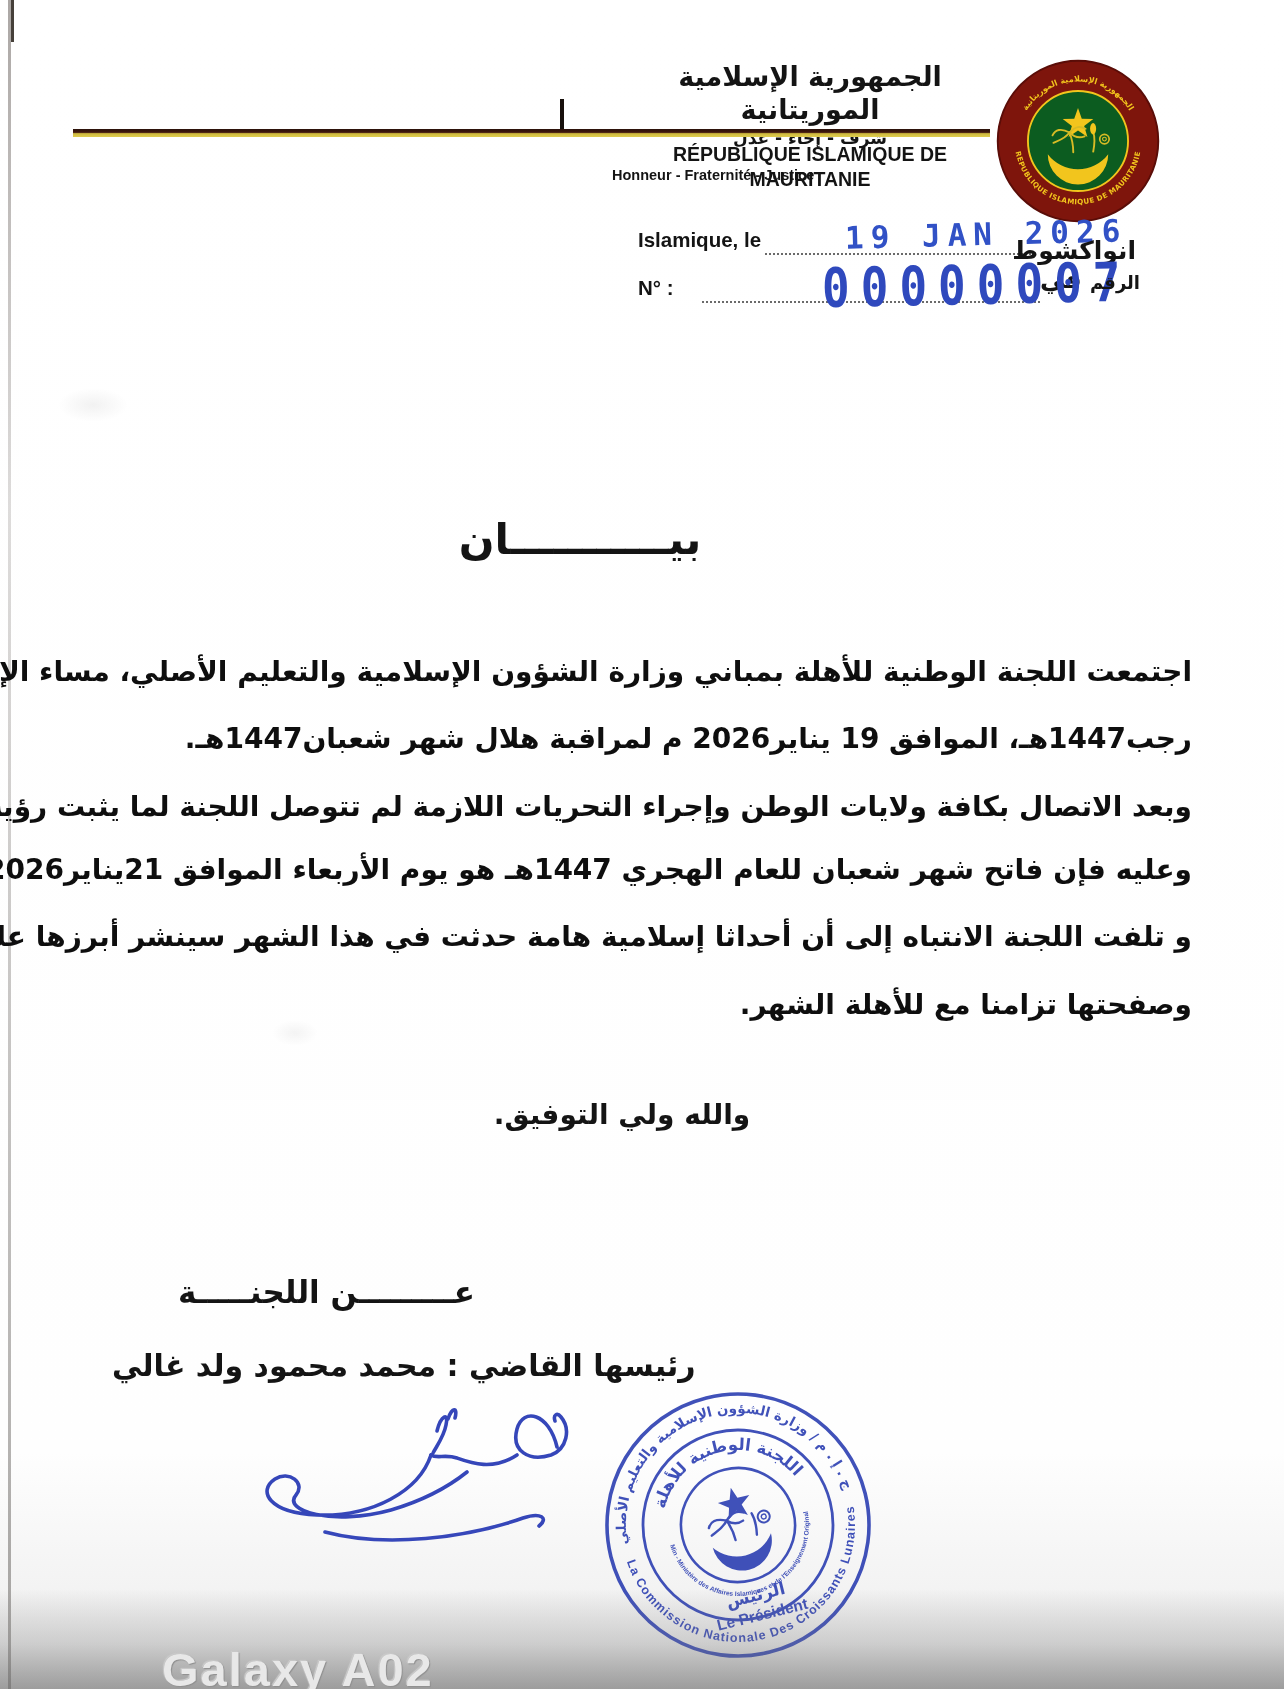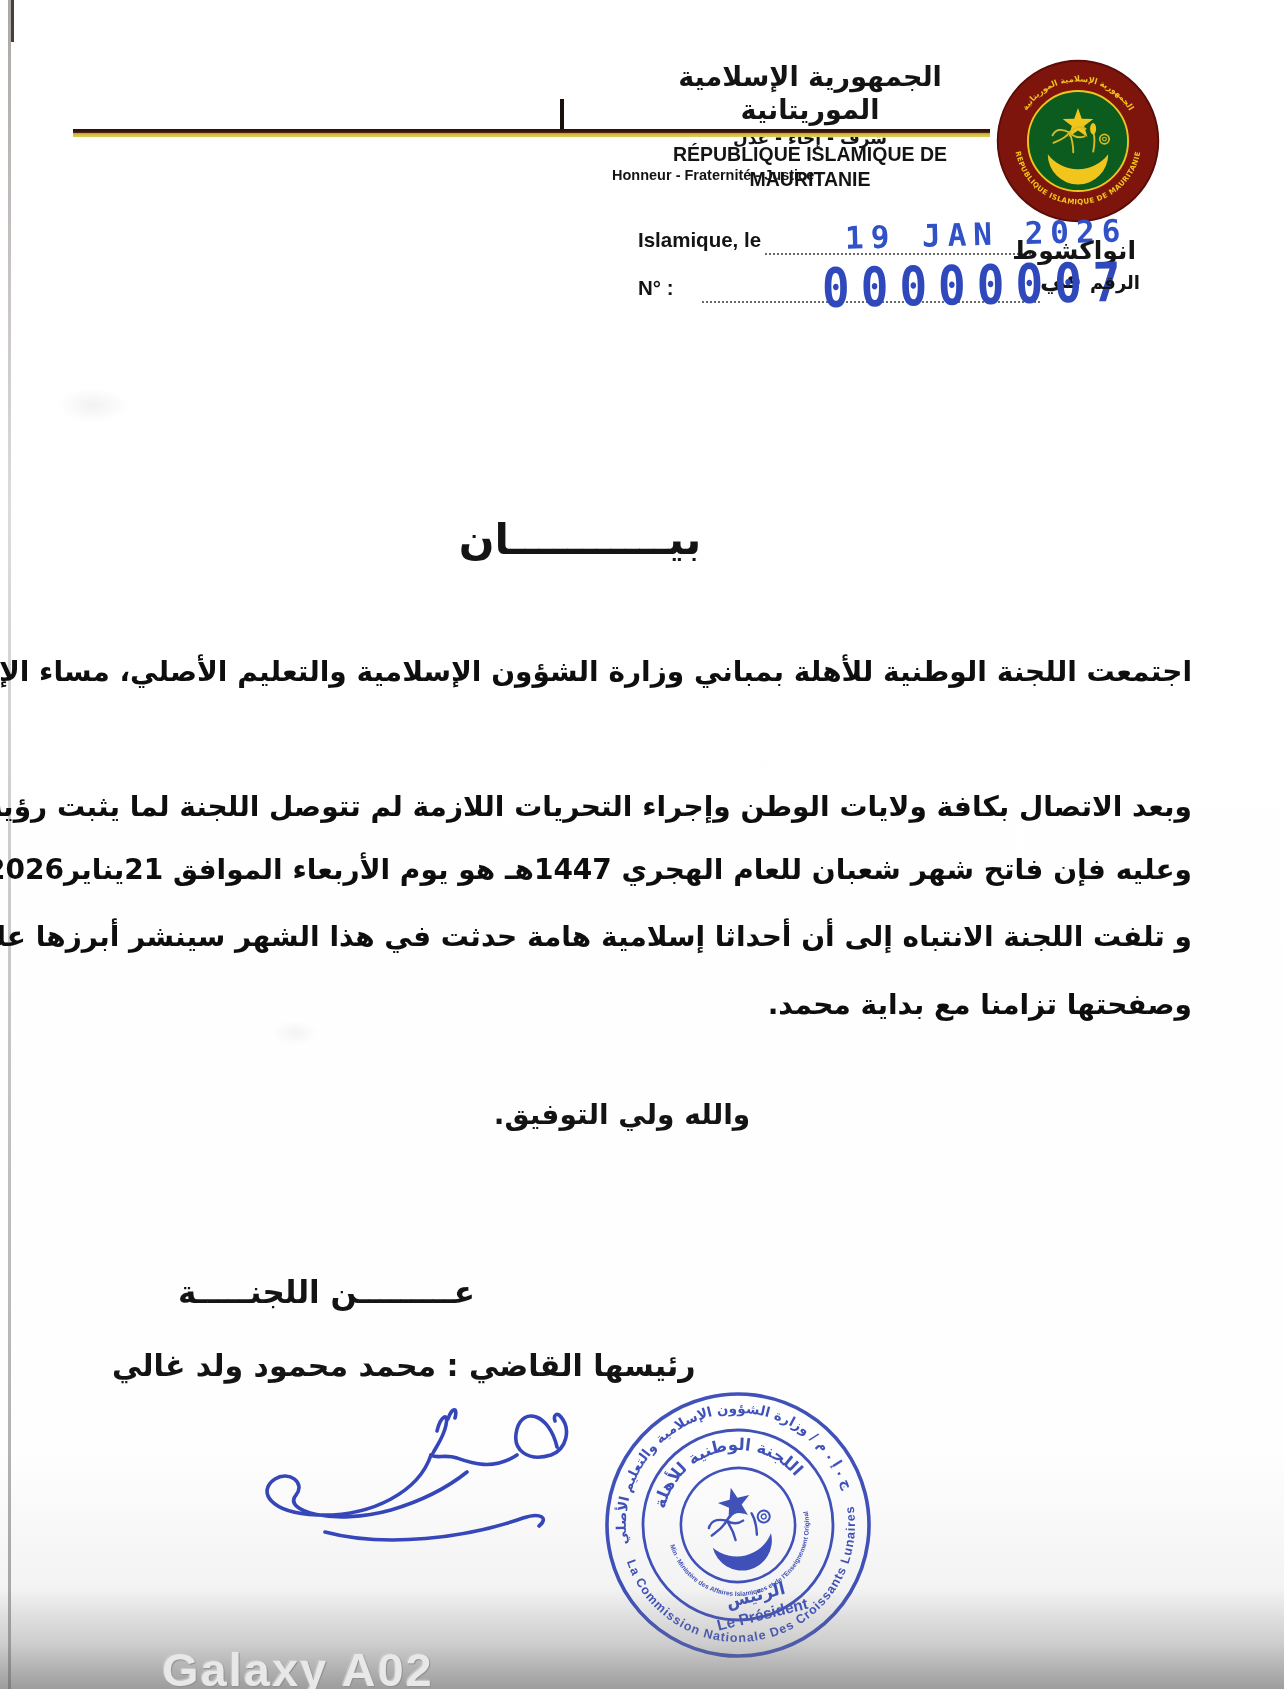--- a/index.html
+++ b/index.html
@@ -111,24 +111,25 @@
   <div class="abs ar" style="left:1040px; top:236px; width:96px; font-size:25px; text-align:left;" dir="rtl">انواكشوط في</div>
 
   <div class="abs fr mlabel" style="left:638px; top:276px;">N° :</div>
   <div class="abs dots" style="left:702px; top:300px; width:338px;"></div>
   <div class="abs stamp-ink numstamp" style="left:822px; top:258px;">00000007</div>
   <div class="abs ar" style="left:1090px; top:272px; font-size:18px;" dir="rtl">الرقم</div>
 
   <div class="abs title" dir="rtl">بيـــــــــــان</div>
 
   <div class="abs bl" style="top:655px;">اجتمعت اللجنة الوطنية للأهلة بمباني وزارة الشؤون الإسلامية والتعليم الأصلي، مساء الإثنين 29</div>
+  <div class="abs bl" style="top:722px;">رجب1447هـ، الموافق 19 يناير2026 م لمراقبة هلال شهر شعبان1447هـ.</div>
   <div class="abs bl" style="top:790px;">وبعد الاتصال بكافة ولايات الوطن وإجراء التحريات اللازمة لم تتوصل اللجنة لما يثبت رؤية الهلال هذه الليلة.</div>
   <div class="abs bl" style="top:853px;">وعليه فإن فاتح شهر شعبان للعام الهجري 1447هـ هو يوم الأربعاء الموافق 21يناير2026م.</div>
   <div class="abs bl" style="top:920px;">و تلفت اللجنة الانتباه إلى أن أحداثا إسلامية هامة حدثت في هذا الشهر سينشر أبرزها على موقع الوزارة</div>
-  <div class="abs bl" style="top:988px;">وصفحتها تزامنا مع بداية محمد.</div>
+  <div class="abs bl" style="top:988px;">وصفحتها تزامنا مع للأهلة الشهر.</div>
   <div class="abs closing" dir="rtl">والله ولي التوفيق.</div>
 
   <div class="abs onbehalf" dir="rtl">عـــــــــن اللجنـــــة</div>
   <div class="abs president" dir="rtl">رئيسها القاضي : محمد محمود ولد غالي</div>
 
   <svg class="abs" style="left:205px; top:1395px;" width="380" height="185" viewBox="0 0 380 185">
     <g stroke="#2b3db6" stroke-width="3.6" fill="none" stroke-linecap="round" stroke-linejoin="round" opacity="0.95">
       <path d="M 352 52 C 344 18 318 12 312 34 C 306 56 324 67 346 60 C 362 54 366 34 356 22 C 352 17 348 20 350 26"></path>
       <path d="M 312 60 C 288 76 266 68 252 63 C 240 59 232 64 226 60"></path>
       <path d="M 232 36 C 236 20 244 17 241 30 C 239 41 233 49 228 58"></path>

